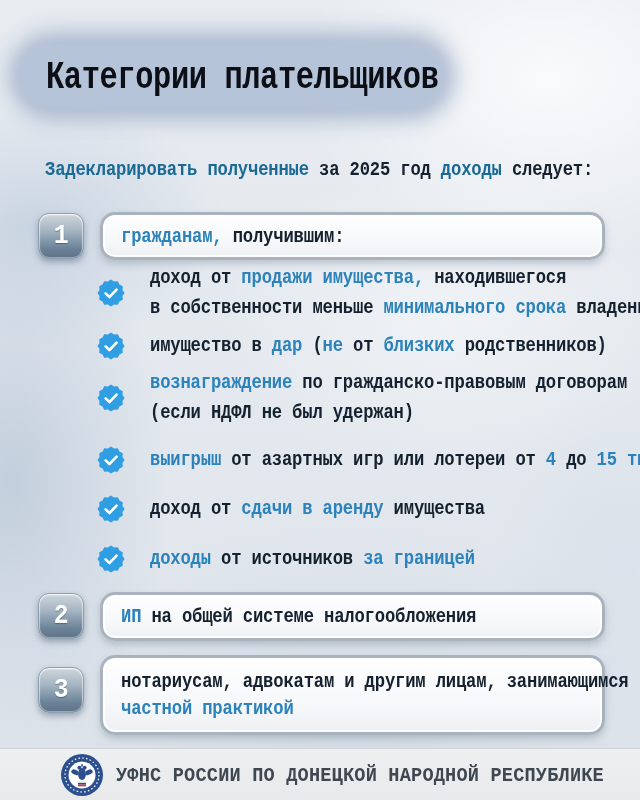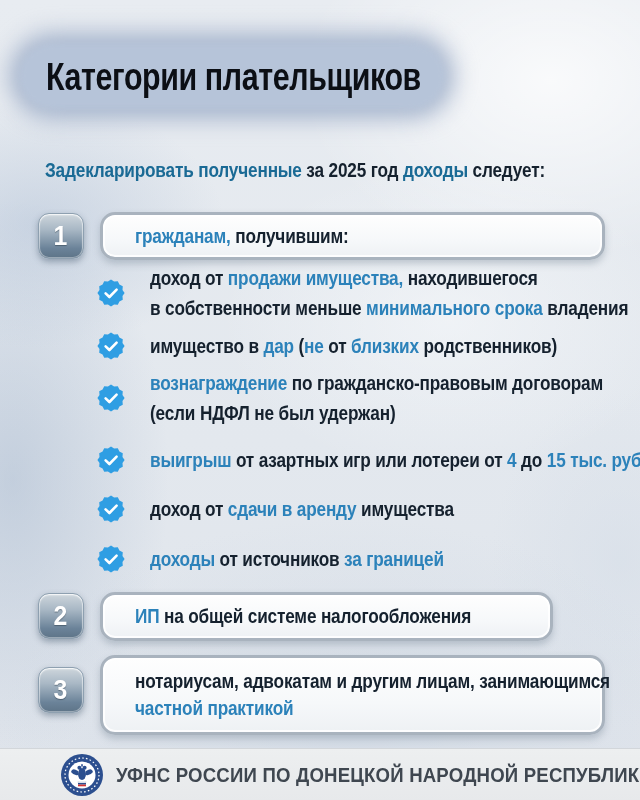--- a/index.html
+++ b/index.html
@@ -1,18 +1,18 @@
 <!DOCTYPE html>
 <html><head>
 <meta charset="utf-8">
 <style>
   html,body{margin:0;padding:0;background:#cfd6de;}
   .canvas{
     position:relative;width:640px;height:800px;overflow:hidden;
-    font-family:Liberation Sans, sans-serif;
+    font-family:Liberation Mono, monospace;
     background:
       radial-gradient(ellipse 300px 200px at 6% 28%, rgba(168,186,210,0.45), transparent 62%),
       radial-gradient(ellipse 240px 430px at 2% 60%, rgba(152,172,198,0.42), transparent 65%),
       radial-gradient(ellipse 420px 300px at 86% 10%, rgba(255,255,255,0.75), transparent 60%),
       radial-gradient(ellipse 380px 260px at 70% 40%, rgba(248,250,252,0.55), transparent 60%),
       radial-gradient(ellipse 520px 320px at 55% 92%, rgba(203,213,226,0.55), transparent 68%),
       radial-gradient(ellipse 200px 260px at 97% 70%, rgba(214,222,232,0.6), transparent 65%),
       linear-gradient(180deg,#e8ecf1 0%,#e3e8ee 55%,#dfe4eb 100%);
   }
   :root{
@@ -41,21 +41,21 @@
     border:1px solid #8ea0b0;
     box-shadow:0 3px 6px rgba(70,90,110,0.45), inset 0 1px 2px rgba(255,255,255,0.85), inset 0 0 0 1px rgba(255,255,255,0.35);
     display:flex; align-items:center; justify-content:center;
     color:#ffffff; font-weight:700; font-size:27px;
   }
   .keycap > span{display:block; transform:scaleX(0.92); text-shadow:0 1px 1px rgba(40,55,70,0.5);}
   .pillbox{
     position:absolute; box-sizing:border-box; border:3px solid #a9b3be; border-radius:15px;
     background:linear-gradient(180deg,#fefefe 0%,#f6f8fa 60%,#eef1f4 100%);
     box-shadow:0 4px 7px rgba(118,133,150,0.38), inset 0 0 0 2px rgba(255,255,255,0.85);
-    display:flex; align-items:center; padding:0 32px;
+    display:flex; align-items:center; padding:0 18px;
   }
   .box-text{font-size:20px; line-height:27px;}
   .bullet-icon{position:absolute; width:28px; height:28px;}
   .bullet-text{position:absolute; font-size:20px; line-height:30px;}
   .footer{
     position:absolute; left:0; top:748px; width:640px; height:52px;
     background:linear-gradient(180deg,#edeff0 0%,#e7e9eb 100%);
     border-top:1px solid #d2d6da;
     display:flex; align-items:center;
   }
@@ -117,21 +117,21 @@
 
   <span class="bullet-icon" style="left:97px; top:545px;"><svg viewBox="0 0 28 28" width="28" height="28">
         <polygon points="27.60,14.00 25.49,17.08 25.78,20.80 22.41,22.41 20.80,25.78 17.08,25.49 14.00,27.60 10.92,25.49 7.20,25.78 5.59,22.41 2.22,20.80 2.51,17.08 0.40,14.00 2.51,10.92 2.22,7.20 5.59,5.59 7.20,2.22 10.92,2.51 14.00,0.40 17.08,2.51 20.80,2.22 22.41,5.59 25.78,7.20 25.49,10.92" fill="#2f9ee3"></polygon>
         <polyline points="8.6,14.4 12.4,18 19.6,10.6" fill="none" stroke="#ffffff" stroke-width="2.6" stroke-linecap="round" stroke-linejoin="round"></polyline>
       </svg></span>
   <div class="bullet-text ctext" style="left:150px; top:544px;"><span class="seg-blue">доходы</span><span class="seg-dark"> от источников </span><span class="seg-blue">за границей</span></div>
 
   <div class="keycap" style="left:38px; top:593px;">
     <span>2</span>
   </div>
-  <div class="pillbox" style="left:100px; top:592px; width:453px; height:49px;">
+  <div class="pillbox" style="left:100px; top:592px; width:505px; height:49px;">
     <div class="box-text ctext"><span class="seg-blue">ИП</span><span class="seg-dark"> на общей системе налогообложения</span></div>
   </div>
 
   <div class="keycap" style="left:38px; top:667px;">
     <span>3</span>
   </div>
   <div class="pillbox" style="left:100px; top:655px; width:505px; height:80px;">
     <div class="box-text ctext"><span class="seg-dark">нотариусам, адвокатам и другим лицам, занимающимся
 </span><span class="seg-blue">частной практикой</span></div>
   </div>

